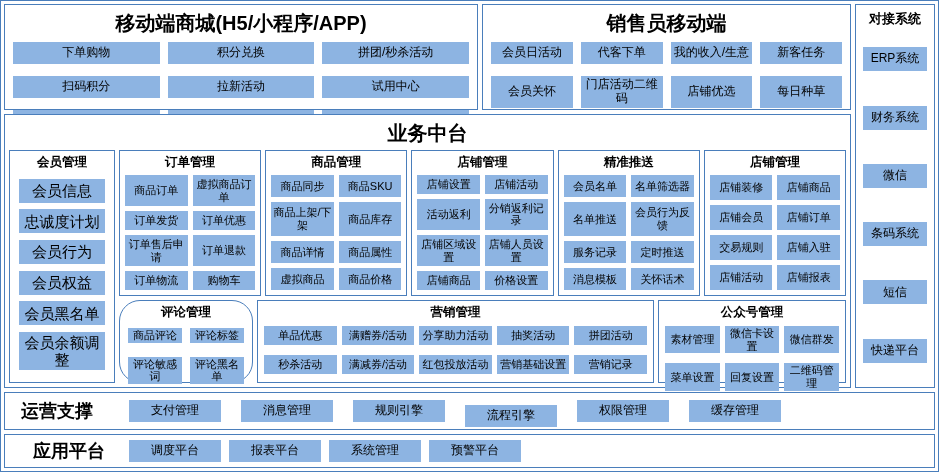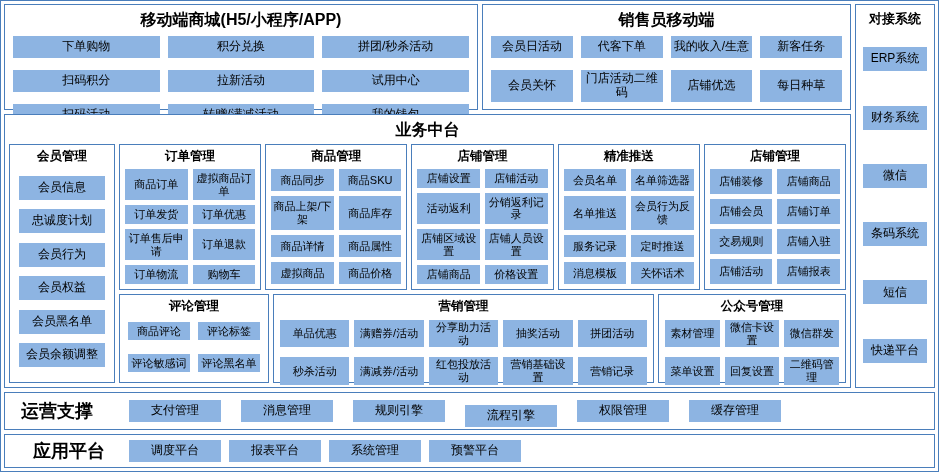--- a/index.html
+++ b/index.html
@@ -11,44 +11,44 @@
     background:#fff; color:#000;
   }
   .page { width:939px; height:472px; border:1px solid var(--line); background:#fff;
     padding:3px; display:flex; flex-direction:column; gap:4px; }
   .main { display:flex; gap:4px; flex:1; min-height:0; }
   .left-col { display:flex; flex-direction:column; gap:4px; width:848px; }
   .top-row { display:flex; gap:4px; height:106px; }
   .panel { border:1px solid var(--line); background:#fff; display:flex; flex-direction:column; }
   #mobile-mall { width:474px; }
   #salesman { flex:1; }
-  .panel-title { text-align:center; font-weight:bold; font-size:16px; padding:5px 0 1px; }
+  .panel-title { text-align:center; font-weight:bold; font-size:20px; padding:5px 0 1px; }
   .grid { display:grid; flex:1; padding:4px 8px 8px; gap:12px 8px; align-items:stretch; }
   .grid-5 { grid-template-columns:repeat(3,1fr); }
   .grid-4 { grid-template-columns:repeat(4,1fr); }
   .box { background:var(--box); display:flex; align-items:center; justify-content:center;
     text-align:center; font-size:12px; line-height:1.15; padding:2px 3px; min-height:22px; }
   #integration { width:80px; }
   #integration .panel-title { font-size:13px; }
   #integration .col { flex:1; display:flex; flex-direction:column; justify-content:space-evenly; padding:0 7px 6px; gap:16px; }
   #integration .box { min-height:24px; }
   #business { flex:1; border:1px solid var(--line); display:flex; flex-direction:column; min-height:0; }
   .biz-body { flex:1; display:flex; gap:4px; padding:2px 4px 4px; min-height:0; }
   .subsection { border:1px solid var(--line); display:flex; flex-direction:column; min-width:0; }
   .sub-title { text-align:center; font-weight:bold; font-size:12.5px; padding:3px 0 1px; }
   #member { width:106px; }
   #member .stack { flex:1; display:flex; flex-direction:column; justify-content:space-evenly; padding:0 9px 5px; }
-  #member .box { min-height:24px; font-size:12px; }
+  #member .box { min-height:24px; font-size:15px; }
   .biz-right { flex:1; display:flex; flex-direction:column; gap:4px; min-width:0; }
   .biz-top { display:flex; gap:4px; height:146px; }
   .biz-top .subsection { flex:1; }
   .sub-grid-2 { flex:1; display:grid; grid-template-columns:1fr 1fr; gap:5px; padding:3px 5px 5px; }
   .biz-top .box, .biz-bottom .box { font-size:11px; min-height:0; padding:1px 2px; }
   .biz-bottom { flex:1; display:flex; gap:4px; min-height:0; }
-  #comment { width:150px; }
+  #comment { width:134px;border-radius:21px; }
   #comment .sub-grid-2 { gap:14px 8px; padding:6px 8px 10px; }
   #marketing { flex:1; }
   .sub-grid-5 { flex:1; display:grid; grid-template-columns:repeat(5,1fr); gap:10px 5px; padding:4px 6px 8px; }
   #wechat { width:188px; }
   .sub-grid-3 { flex:1; display:grid; grid-template-columns:repeat(3,1fr); gap:10px 5px; padding:4px 6px 8px; }
   .hrow { border:1px solid var(--line); display:flex; align-items:center; padding:4px 8px; gap:20px; }
   #operation { height:38px; }
   #application { height:34px; gap:8px;padding-left:20px; }
   .row-label { font-weight:bold; font-size:18px; width:96px; padding-left:8px; flex:none; }
   .hrow .box { width:92px; min-height:22px; flex:none; }

